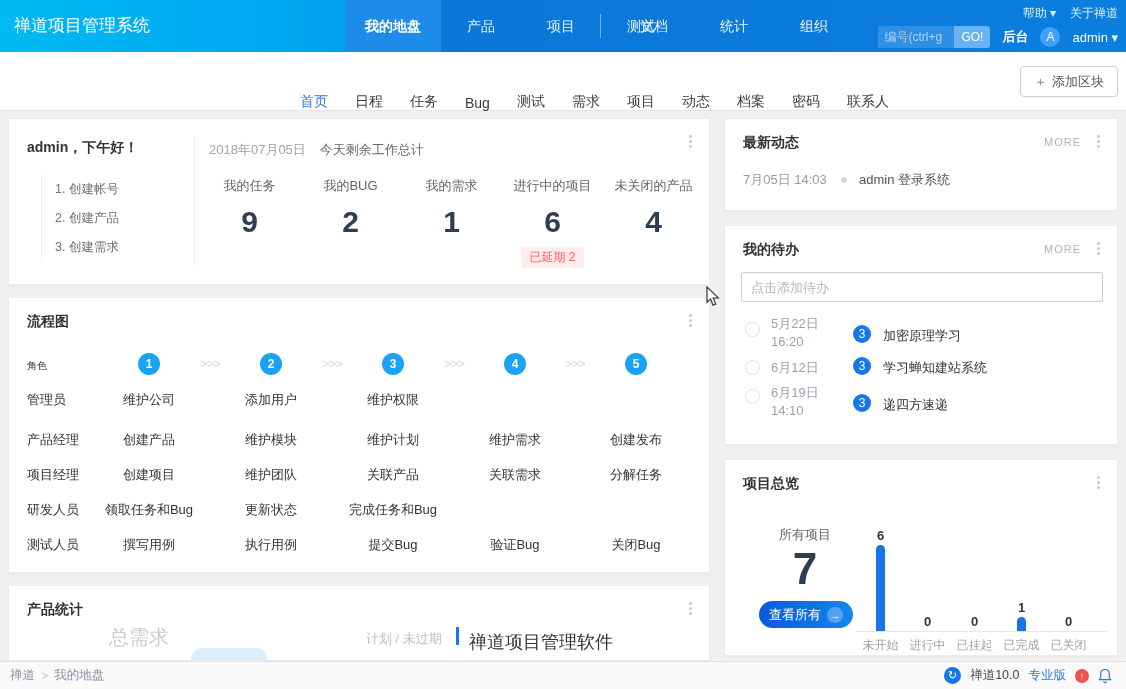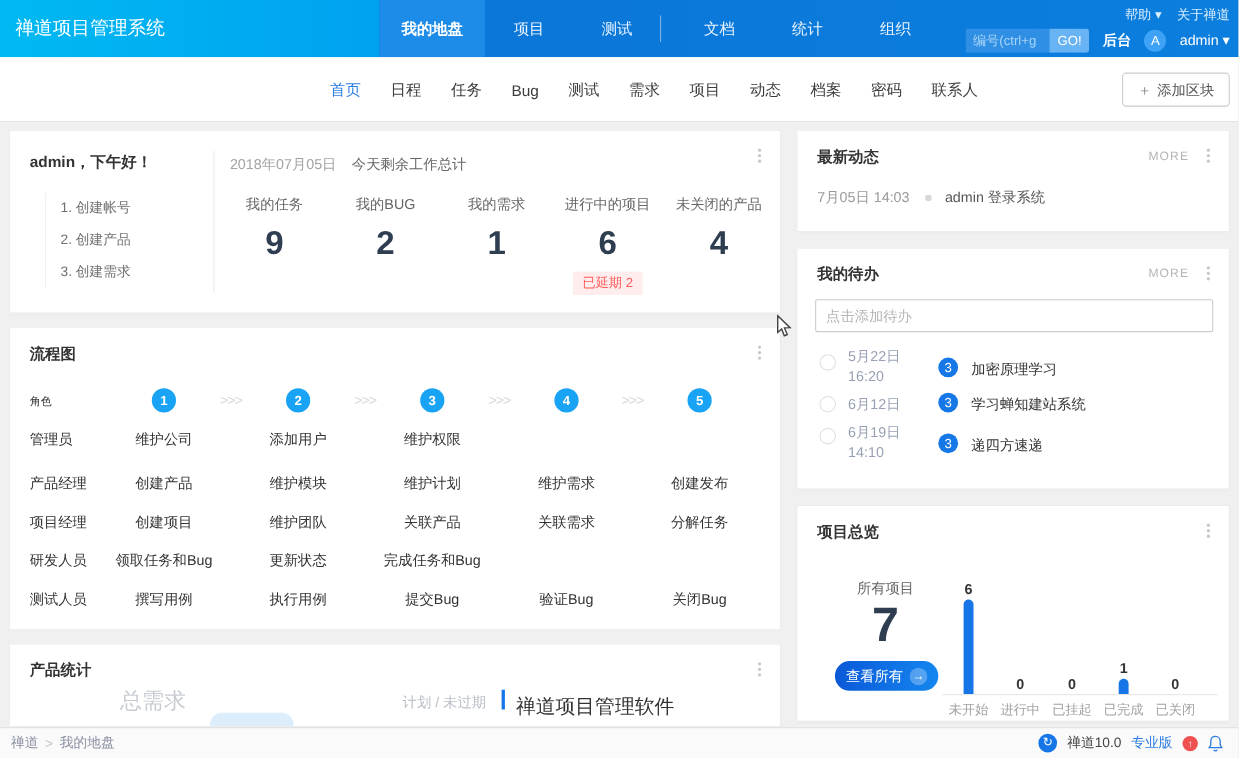--- a/index.html
+++ b/index.html
@@ -20,21 +20,21 @@
   .searchbox .mod { background:#3f9ceb; color:#fff; padding:0 8px; line-height:22px; cursor:pointer;margin-top:36px; }
   .searchbox input { background:#2e8fe4; border:none; outline:none; width:76px; color:#fff; padding:0 6px; font-size:12px; }
   .searchbox input::placeholder { color:#a8d4f8; }
   .searchbox .go { background:#68b3f3; color:#fff; line-height:22px; padding:0 7px; cursor:pointer; }
   .backstage { color:#fff; cursor:pointer;font-weight:bold; }
   .avatar { width:20px; height:20px; border-radius:50%; background:#3ea3f6; color:#fff; font-size:12px; text-align:center; line-height:20px; }
   .username { color:#fff; cursor:pointer; }
 
   
   .subnav { position:absolute; left:0; top:52px; width:1126px; height:59px; background:#fff; border-bottom:1px solid #e4e4e4; }
-  .subnav-items { position:absolute; left:300px; top:0; height:59px; display:flex; align-items:center; gap:27px; font-size:14px; color:#3c3c3c; }
+  .subnav-items { position:absolute; left:300px; top:0; height:59px; display:flex; align-items:flex-end; gap:27px; font-size:14px; color:#3c3c3c; }
   .subnav-items span { cursor:pointer; }
   .subnav-items .active { color:#2b7de1; }
   .addblock { position:absolute; right:8px; top:14px; height:31px; border:1px solid #ccc; border-radius:4px; background:#fff; color:#555; font-size:13px; padding:0 13px; line-height:29px; cursor:pointer; }
   .addblock .plus { color:#888; margin-right:5px; }
 
   
   .panel { position:absolute; background:#fff; border:1px solid #ececec; box-shadow:0 1px 2px rgba(0,0,0,.04); }
   .panel-title { position:absolute; left:18px; top:15px; font-size:14px; font-weight:bold; color:#333; }
   .kebab { position:absolute; right:14px; top:16px; width:10px; cursor:pointer; display:flex; flex-direction:column; align-items:center; gap:2px; }
   .kebab i { width:3px; height:3px; border-radius:50%; background:#c8c8c8; }
@@ -114,20 +114,21 @@
 
   .cursor { position:absolute; left:706px; top:286px; z-index:99; pointer-events:none; }
 </style>
 </head>
 <body>
 
 <div class="hdr">
   <div class="hdr-logo">禅道项目管理系统</div>
   <div class="hdr-nav">
     <div class="hdr-nav-item active">我的地盘</div>
+    <div class="hdr-nav-item">产品</div>
     <div class="hdr-nav-item">项目</div>
     <div class="hdr-nav-item">测试</div>
   </div>
   <div class="hdr-divider"></div>
   <div class="hdr-nav" style="left:614px">
     <div class="hdr-nav-item">文档</div>
     <div class="hdr-nav-item">统计</div>
     <div class="hdr-nav-item">组织</div>
   </div>
   <div class="hdr-help">

